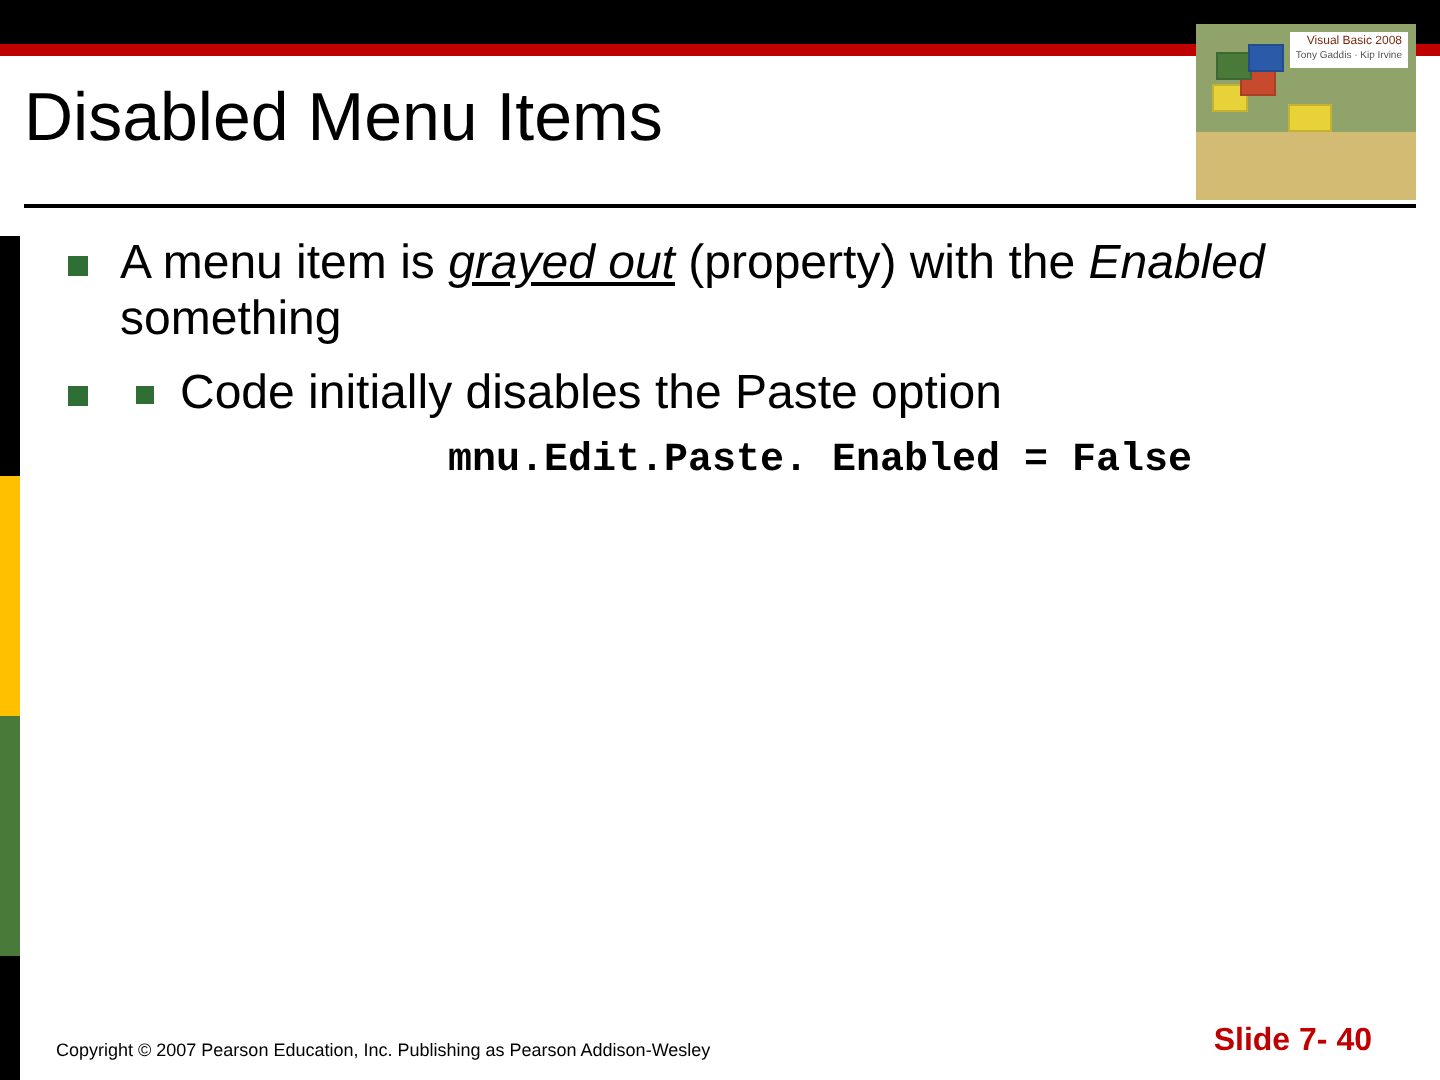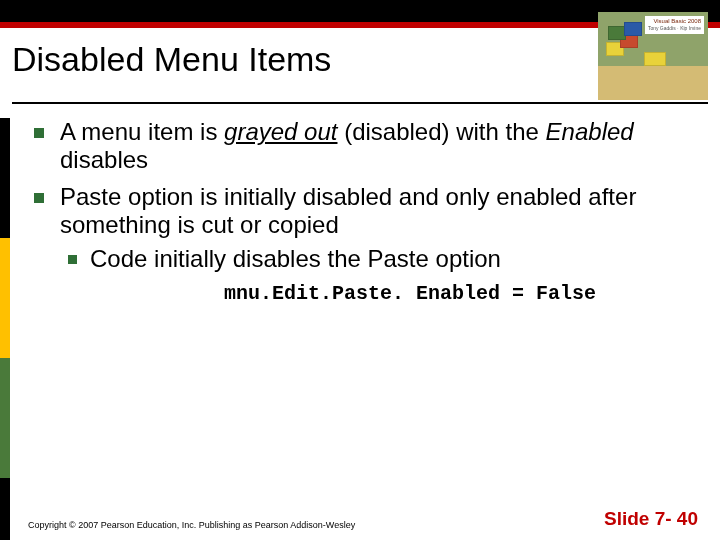--- a/index.html
+++ b/index.html
@@ -76,25 +76,25 @@
   .code {
     font-family: "Courier New", monospace;
     font-weight: bold;
     font-size: 20px;
     margin: 8px 0 10px 30px;
     display: block;
     text-align: center;
   }
 
   .footer {
-    position: absolute; bottom: 10px; left: 28px; right: 22px;
+    position: absolute; bottom: 10px; left: 28px; right: 34px;
     display: flex; justify-content: space-between; align-items: flex-end;
   }
   .copyright { font-size: 9px; color:#000; }
-  .slidenum { font-size: 19px; color:#c00000; font-weight: bold; }
+  .slidenum { font-size: 16px; color:#c00000; font-weight: bold; }
 </style>
 </head>
 <body>
 
 <div class="slide">
   <div class="topbar"></div>
   <div class="redbar"></div>
 
   <div class="header-row">
     <div class="title">Disabled Menu Items</div>
@@ -114,24 +114,23 @@
     </div>
   </div>
 
   <div class="divider"></div>
 
   <div class="content">
     <div class="sidebar"></div>
     <div class="body">
       <ul class="lvl1">
         <li>
-          <span>A menu item is </span><span class="italic under">grayed out</span><span> (disabled) with the </span><span class="italic">Enabled</span><span> disables</span>
+          <span>A menu item is </span><span class="italic under">grayed out</span><span> (property) with the </span><span class="italic">Enabled</span><span> something</span>
         </li>
         <li>
-          <span>Paste option is initially disabled and only enabled after something is cut or copied</span>
           <ul class="lvl2">
             <li>
               <span>Code initially disables the Paste option</span>
               <span class="code">mnu.Edit.Paste. Enabled = False</span>
             </li>
           </ul>
         </li>
       </ul>
     </div>
   </div>

